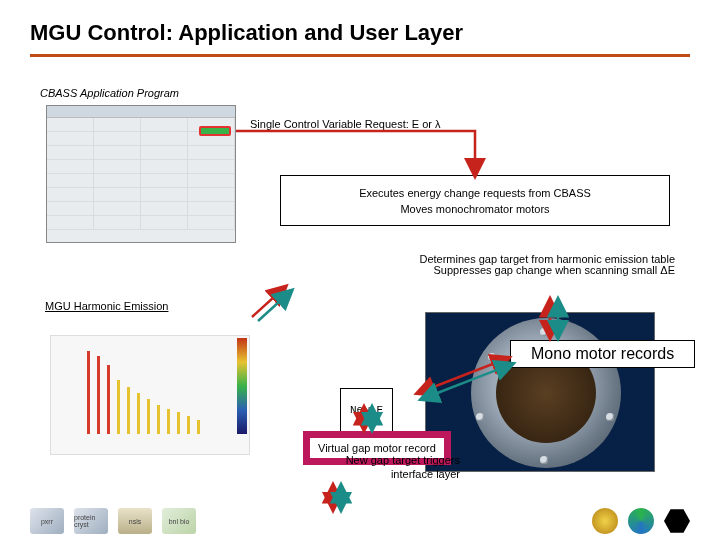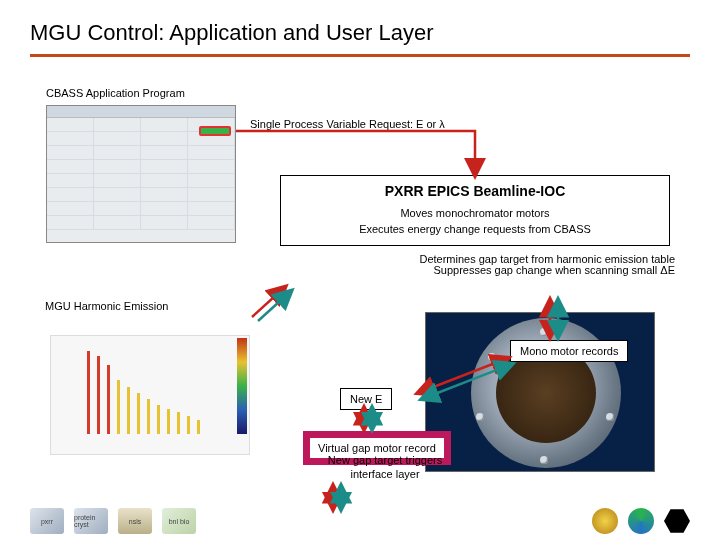--- a/index.html
+++ b/index.html
@@ -6,21 +6,21 @@
 body {
   font-family: Arial, sans-serif;
   width: 720px;
   height: 540px;
   background: #fff;
   position: relative;
   overflow: hidden;
 }
 .title {
   font-size: 22px;
-  font-weight: normal;
+  font-weight: bold;
   color: #000;
   padding: 20px 30px 8px 30px;
 }
 .rule {
   margin: 0 30px;
   border-bottom: 3px solid #c24a17;
 }
 .label {
   font-size: 11px;
   color: #000;
@@ -101,44 +101,45 @@
 .det-line {
   position: absolute;
   font-size: 11px;
   text-align: right;
 }
 .mono-box {
   position: absolute;
   top: 340px; left: 510px;
   border: 1px solid #000;
   background: #fff;
-  padding: 4px 9px;
-  font-size: 11px;
+  padding: 4px 20px;
+  font-size: 16px;
 }
 .newe-box {
   position: absolute;
   top: 388px; left: 340px;
   border: 1px solid #000;
   background: #fff;
-  padding: 4px 9px;
-  font-size: 11px;
+  padding: 15px 9px;
+  font-size: 11px;
+  font-family: Liberation Mono, monospace;
 }
 .vgap-box {
   position: absolute;
   top: 431px; left: 303px;
   border: 7px solid #be185d;
   background: #fff;
   padding: 4px 8px;
   font-size: 11px;
 }
 .trigger-txt {
   position: absolute;
   top: 454px; left: 310px;
   width: 150px;
-  text-align: center;
+  text-align: right;
   font-size: 11px;
   line-height: 1.25;
 }
 svg.overlay {
   position: absolute; top: 0; left: 0; width: 720px; height: 540px;
   pointer-events: none;
 }
 .logos {
   position: absolute; bottom: 6px; left: 30px; right: 30px;
   display: flex; justify-content: space-between; align-items: center;
@@ -158,23 +159,23 @@
                background: conic-gradient(#2ab34c,#2374c4,#2ab34c); }
 .logo.hex    { width: 26px; height: 26px;
                background: #000; clip-path: polygon(25% 5%,75% 5%,100% 50%,75% 95%,25% 95%,0 50%); }
 </style>
 </head>
 <body>
 
 <div class="title">MGU Control: Application and User Layer</div>
 <div class="rule"></div>
 
-<div class="label" style="top:87px;left:46px;">CBASS Application Program</div>
-<div class="label" style="top:118px;left:250px;">Single Process Variable Request: E or λ</div>
-<div class="label" style="top:300px;left:45px;">MGU Harmonic Emission</div>
+<div class="label" style="top:87px;left:40px;font-style:italic;">CBASS Application Program</div>
+<div class="label" style="top:118px;left:250px;">Single Control Variable Request: E or λ</div>
+<div class="label" style="top:300px;left:45px;text-decoration:underline;">MGU Harmonic Emission</div>
 
 <div class="app-img-ph">
   <div class="toolbar"></div>
   <div class="row">
       <span></span>
       <span></span>
       <span></span>
       <span></span>
     </div>
   <div class="row">
@@ -244,23 +245,22 @@
   <div class="port"></div>
   <div class="bolt" style="top:15px;left:114px;"></div>
   <div class="bolt" style="top:40px;left:165px;"></div>
   <div class="bolt" style="top:100px;left:180px;"></div>
   <div class="bolt" style="top:143px;left:114px;"></div>
   <div class="bolt" style="top:100px;left:50px;"></div>
   <div class="bolt" style="top:40px;left:62px;"></div>
 </div>
 
 <div class="pxrr-box">
-  <div class="hdr">PXRR EPICS Beamline-IOC</div>
+  <div class="line">Executes energy change requests from CBASS</div>
   <div class="line">Moves monochromator motors</div>
-  <div class="line">Executes energy change requests from CBASS</div>
 </div>
 
 <div class="det-line" style="top:253px;left:280px;width:395px;">Determines gap target from harmonic emission table</div>
 <div class="det-line" style="top:264px;left:280px;width:395px;">Suppresses gap change when scanning small ΔE</div>
 
 <div class="mono-box">Mono motor records</div>
 <div class="newe-box">New E</div>
 <div class="vgap-box">Virtual gap motor record</div>
 <div class="trigger-txt">New gap target triggers interface layer</div>
 

